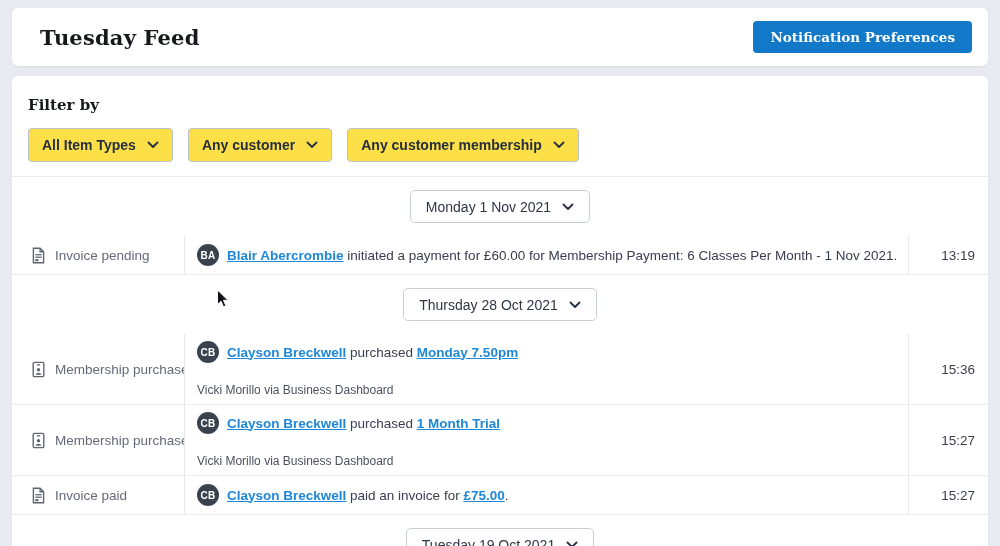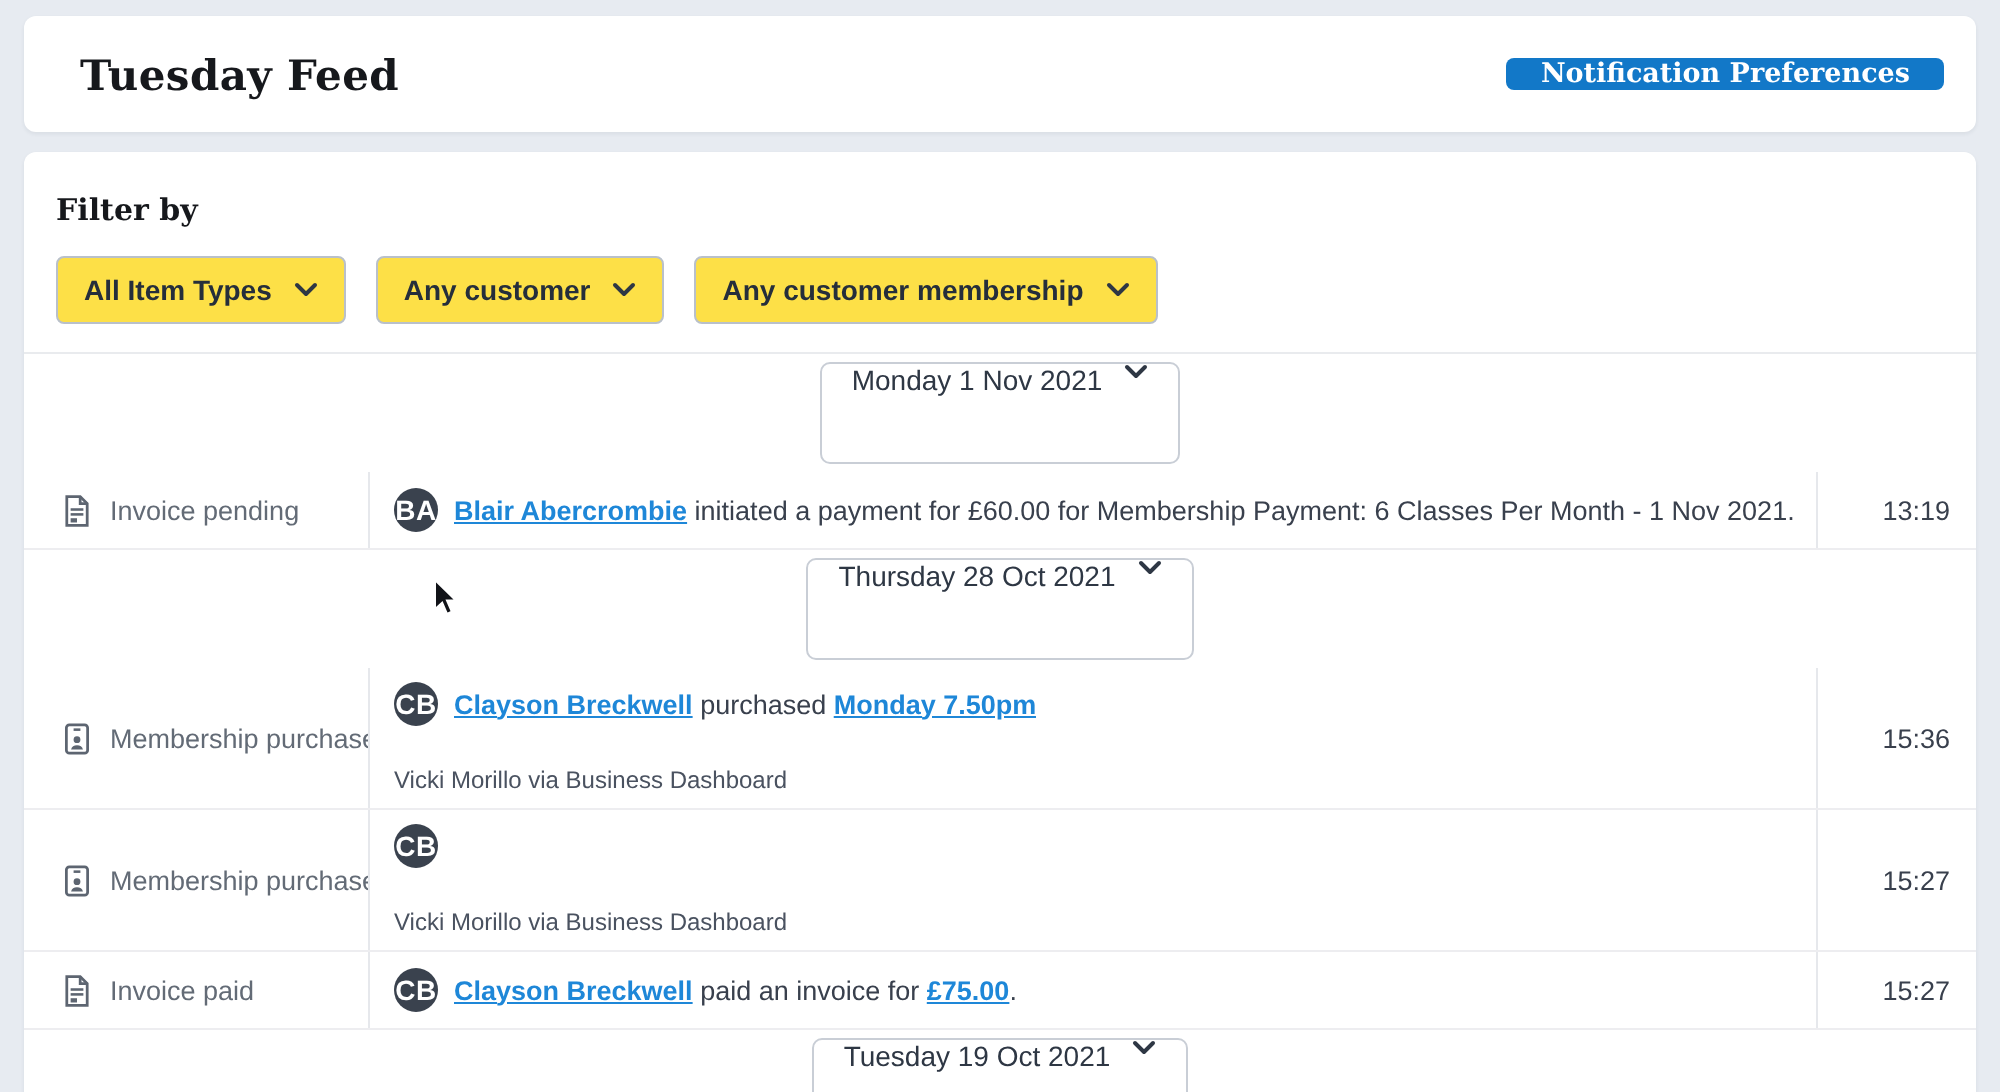--- a/index.html
+++ b/index.html
@@ -15,21 +15,21 @@
     box-shadow:0 1px 2px rgba(30,40,60,0.07);
   }
   
   .header-card { top:8px; height:58px; display:flex; align-items:center; justify-content:space-between; padding:0 16px 0 28px; }
   .page-title {
     font-family:"DejaVu Serif", serif;
     font-weight:bold; font-size:21px; color:#16181c; letter-spacing:0.2px;
   }
   .btn-primary {
     background:#1278c8; color:#ffffff; border:none; border-radius:4px;
-    height:16px; padding:0 17px; cursor:pointer;
+    height:32px; padding:0 17px; cursor:pointer;
     font-family:"DejaVu Serif", serif; font-weight:bold; font-size:13.5px;
   }
   
   .main-card { top:76px; height:600px; }
   .filter-section { padding:20px 16px 0 16px; height:101px; border-bottom:1px solid #e9ebee; }
   .filter-label {
     font-family:"DejaVu Serif", serif; font-weight:bold; font-size:15px; color:#16181c;
     margin-bottom:14px;
   }
   .filter-row { display:flex; gap:15px; }
@@ -37,42 +37,42 @@
     display:inline-flex; align-items:center; gap:11px;
     height:34px; padding:0 13px;
     background:#fde047; border:1px solid #b9c0ca; border-radius:4px;
     font-family:Liberation Sans, sans-serif;
     font-size:14px; font-weight:600; color:#252e3b; cursor:pointer;
   }
   .chev { display:inline-flex; }
   
   .group-header { display:flex; justify-content:center; align-items:center; height:59px; }
   .date-btn {
-    display:inline-flex; align-items:flex-start; gap:11px;
-    height:51px; padding:0 15px;
+    display:inline-flex; align-items:center; gap:11px;
+    height:33px; padding:0 15px;
     background:#fff; border:1px solid #c9ced6; border-radius:5px;
     font-family:"Liberation Sans", sans-serif;
     font-size:14px; font-weight:500; color:#2e3744; cursor:pointer;
   }
   .feed-row { display:flex; align-items:stretch; border-bottom:1px solid #ededf0; min-height:39px; }
   .feed-row.with-sub { min-height:54px; }
   .feed-row.partial { border-bottom:none; height:30px; }
   .row-type {
     width:173px; flex:0 0 173px;
     display:flex; align-items:center; gap:8px;
     padding-left:18px; border-right:1px solid #e6e8ec;
     overflow:hidden; white-space:nowrap;
   }
   .type-icon { display:inline-flex; flex:0 0 auto; }
   .type-label { font-size:13.5px; color:#636b76; overflow:hidden; white-space:nowrap; }
   .row-main { flex:1 1 auto; display:flex; flex-direction:column; justify-content:center; padding:7px 10px 7px 12px; overflow:hidden; }
   .main-line { display:flex; align-items:center; gap:8px; white-space:nowrap; }
   .avatar {
     width:22px; height:22px; flex:0 0 auto; border-radius:50%;
-    background:#3a424e; color:#fff; font-size:14px; font-weight:bold; letter-spacing:0.3px;
+    background:#3a424e; color:#fff; font-size:10px; font-weight:bold; letter-spacing:0.3px;
     display:inline-flex; align-items:center; justify-content:center;
   }
   .detail-text { font-size:13.5px; color:#39404d; white-space:nowrap; overflow:hidden; }
   .detail-text a { color:#1e87d8; font-weight:bold; text-decoration:underline; cursor:pointer; }
   .sub-line { font-size:12px; color:#4a5260; margin-top:20px; white-space:nowrap; }
   .row-time {
     width:80px; flex:0 0 80px; border-left:1px solid #e6e8ec;
     display:flex; align-items:center; justify-content:flex-end;
     padding-right:13px; font-size:13.5px; color:#39404d;
   }
@@ -187,20 +187,21 @@
               <line x1="6.4" y1="3.6" x2="9.6" y2="3.6" stroke="#5d6571" stroke-width="1.2"></line>
               <circle cx="8" cy="8.3" r="1.6" fill="#5d6571"></circle>
               <path d="M5.2 12.9 a2.9 2.6 0 0 1 5.6 0 z" fill="#5d6571"></path>
             </svg>
           </span>
           <span class="type-label">Membership purchased</span>
         </div>
         <div class="row-main">
           <div class="main-line">
             <span class="avatar">CB</span>
+            <span class="detail-text"><a>Clayson Breckwell</a> purchased <a>1 Month Trial</a></span>
           </div>
           <div class="sub-line">Vicki Morillo via Business Dashboard</div>
         </div>
         <div class="row-time">15:27</div>
       </div>
       <div class="feed-row">
         <div class="row-type">
           <span class="type-icon">
             <svg width="17" height="17" viewBox="0 0 16 16">
               <path d="M3.2 1.2 h6.3 l3.3 3.3 v10.3 h-9.6 z" fill="none" stroke="#5d6571" stroke-width="1.3"></path>

